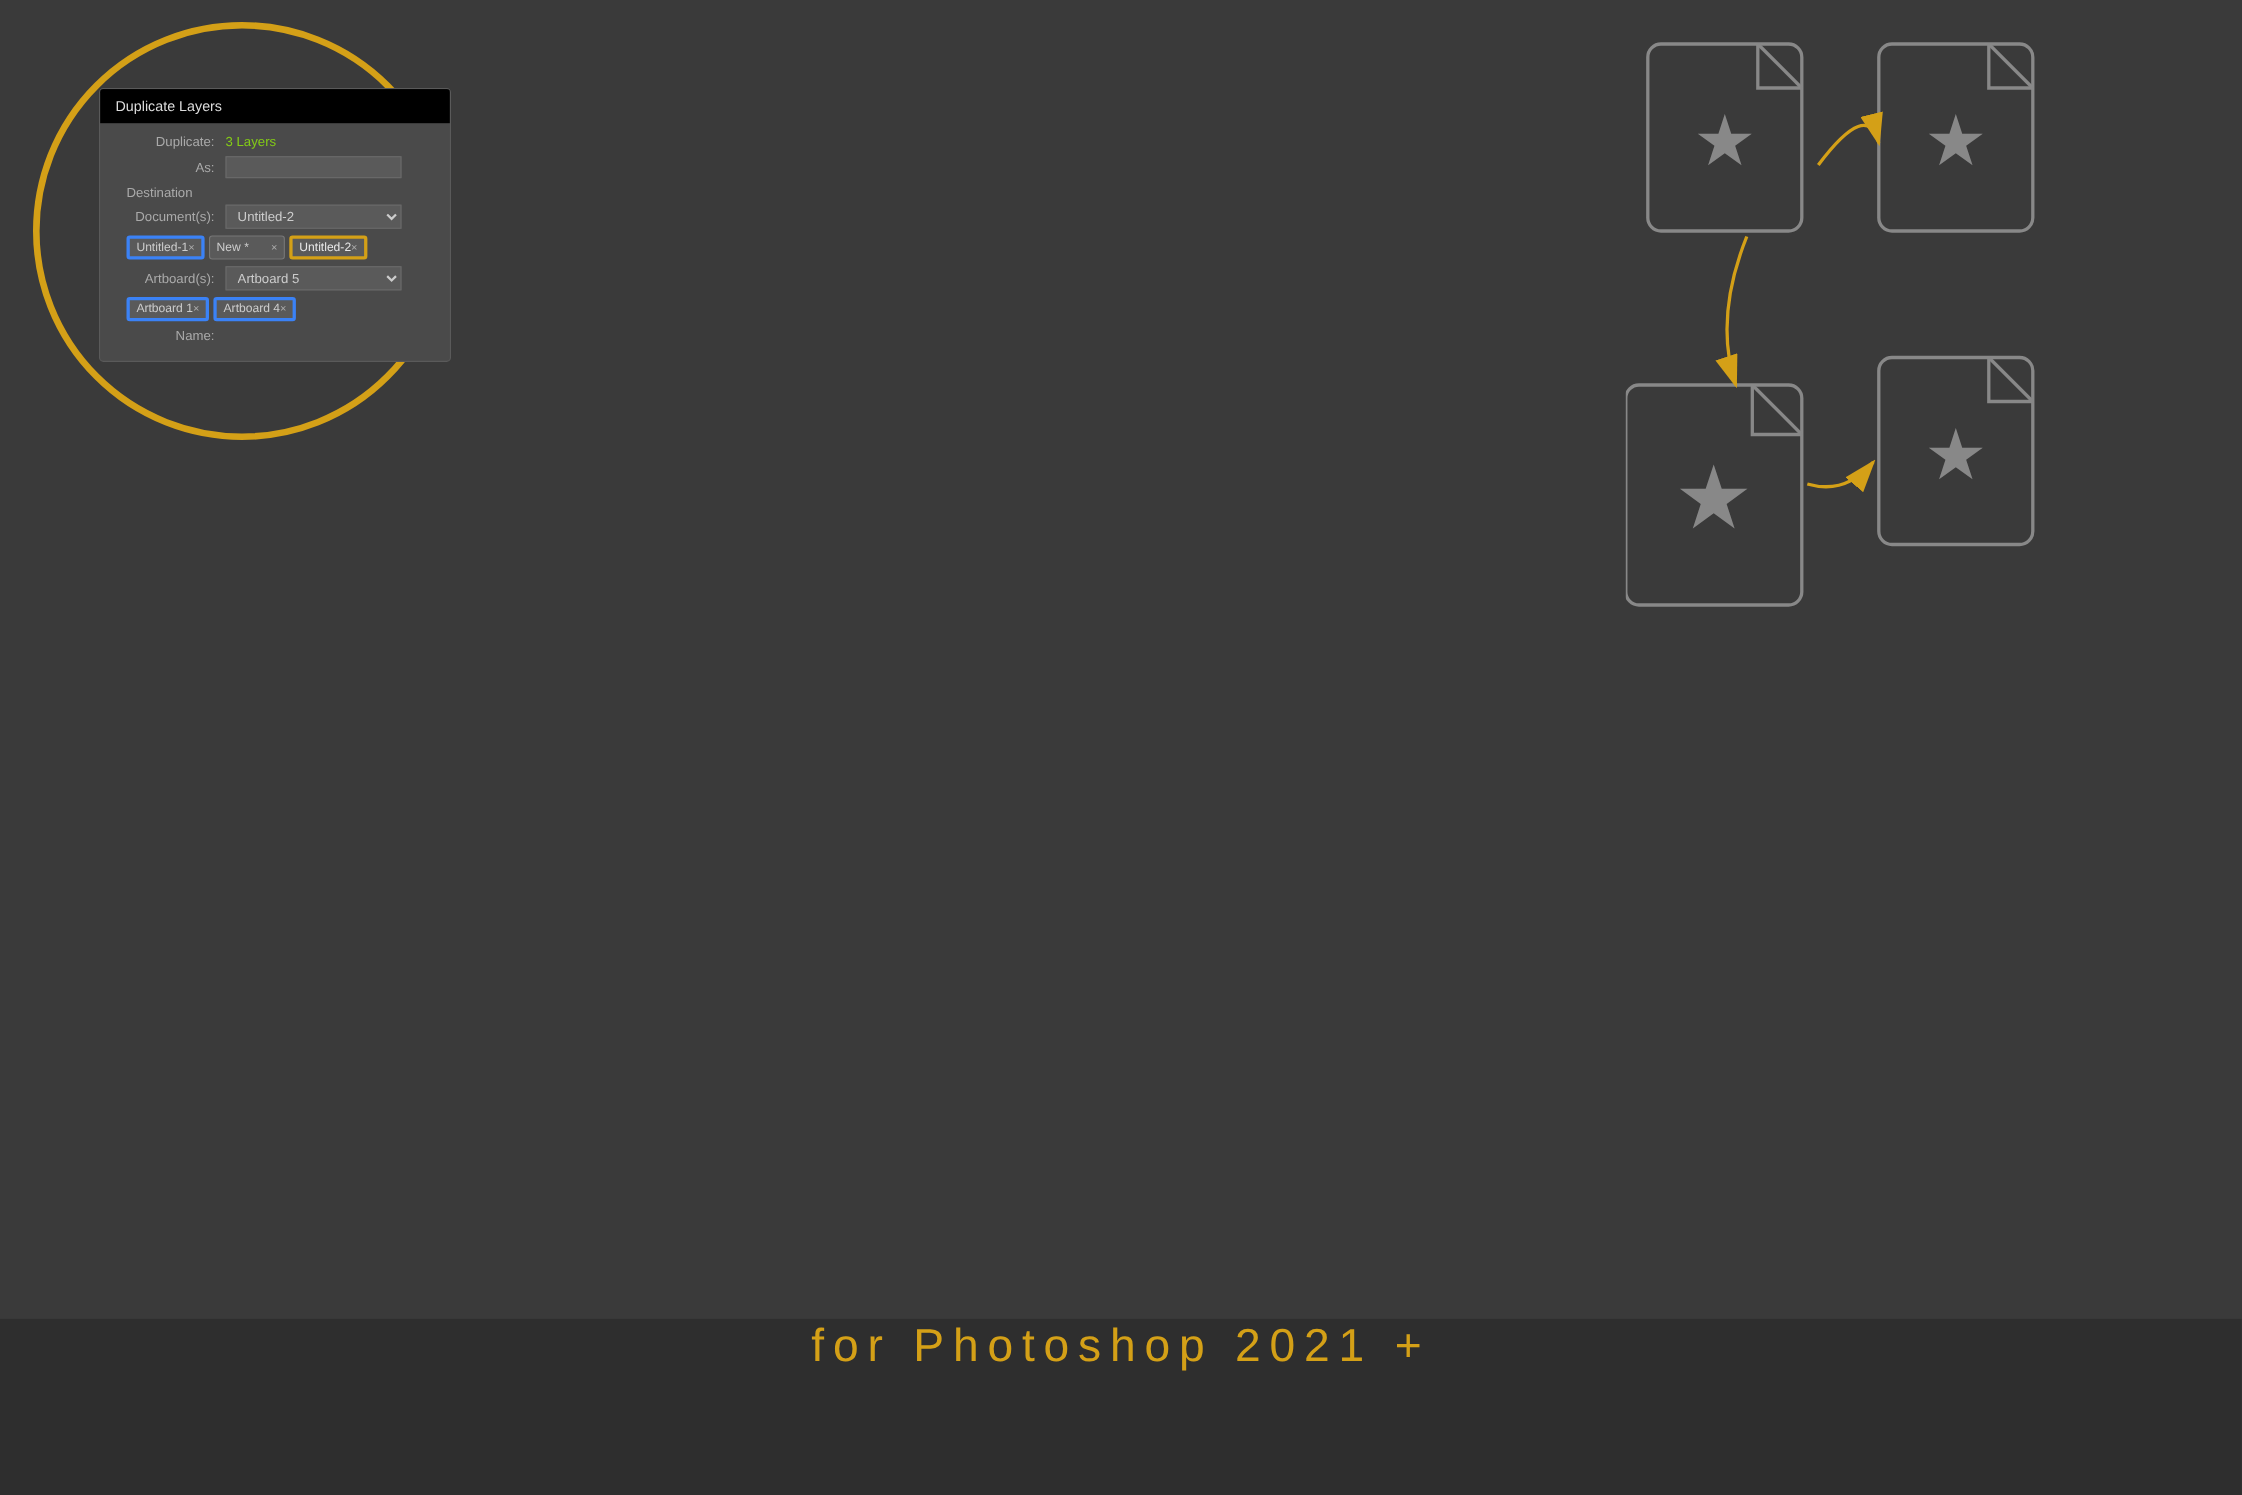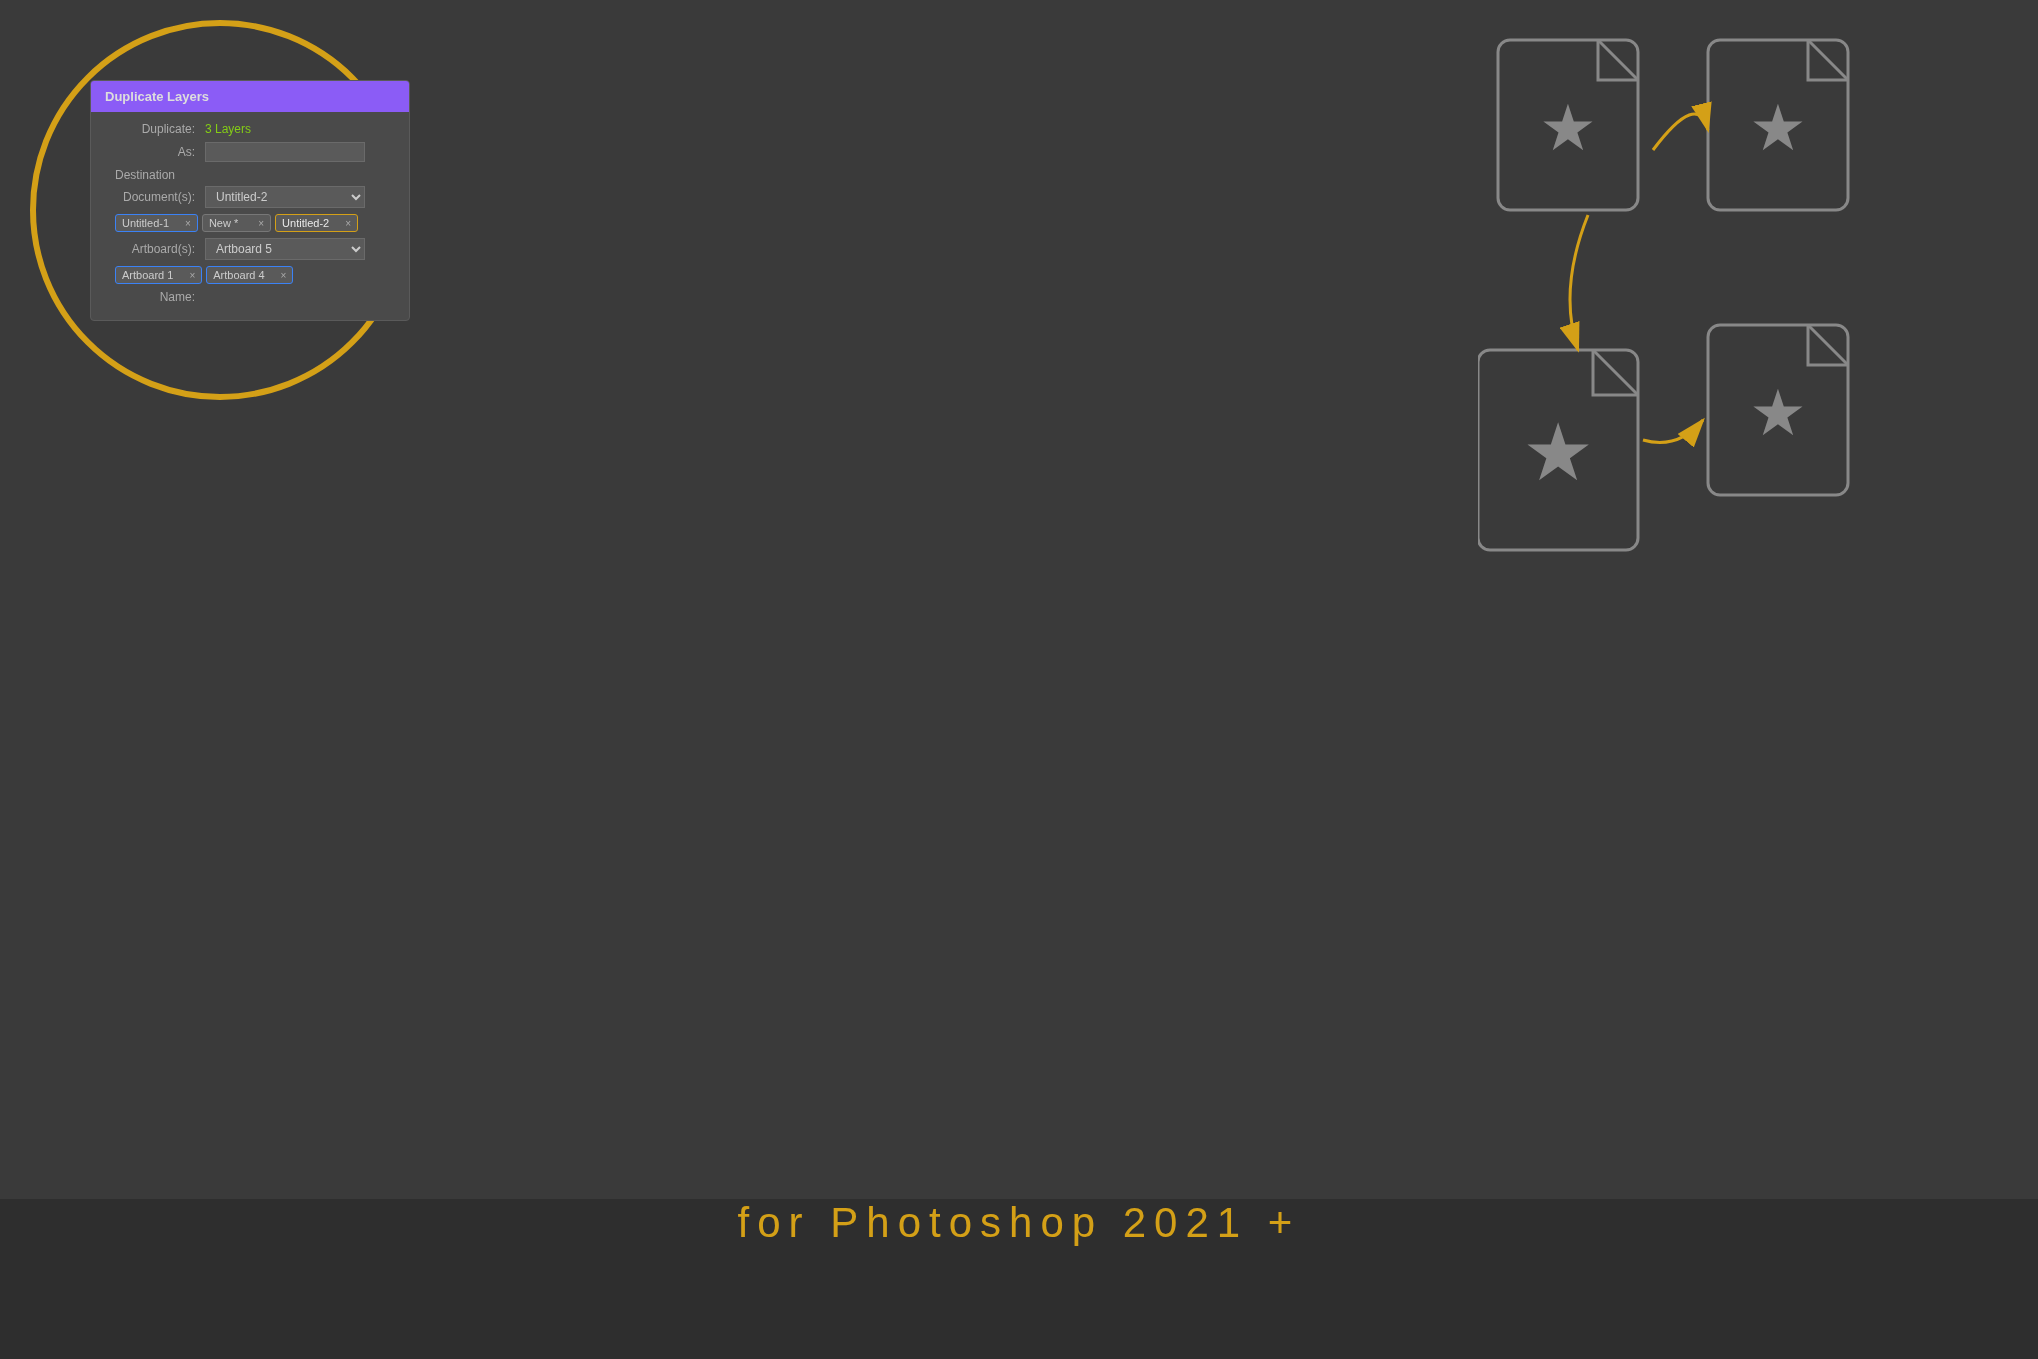--- a/index.html
+++ b/index.html
@@ -121,25 +121,25 @@
       background: #4a4a4a;
       border: 1px solid #5a5a5a;
       border-radius: 4px;
       font-size: 14px;
       color: #ccc;
       z-index: 3;
       overflow: hidden;
     }
 
     .dialog-titlebar {
-      background: #8b5cf6;
+      background: #000000;
       padding: 8px 14px;
       font-size: 13px;
       color: #ddd;
-      font-weight: 700;
+      font-weight: 400;
     }
 
     .dialog-body {
       padding: 10px 14px;
     }
 
     .dialog-row {
       display: flex;
       align-items: center;
       margin-bottom: 6px;
@@ -185,28 +185,28 @@
     .tags-row {
       display: flex;
       flex-wrap: wrap;
       gap: 4px;
       margin-bottom: 6px;
       margin-left: 10px;
     }
 
     .tag {
       background: #5a5a5a;
-      border: 1px solid #3b82f6;
+      border: 3px solid #3b82f6;
       border-radius: 3px;
       padding: 2px 6px;
       font-size: 11px;
       color: #ccc;
       display: flex;
       align-items: center;
-      gap: 16px;
+      gap: 0;
     }
 
     .tag-x {
       color: #aaa;
       font-size: 10px;
     }
 
     .tag.highlight {
       border-color: #d4a017;
       color: #e8e8e8;

